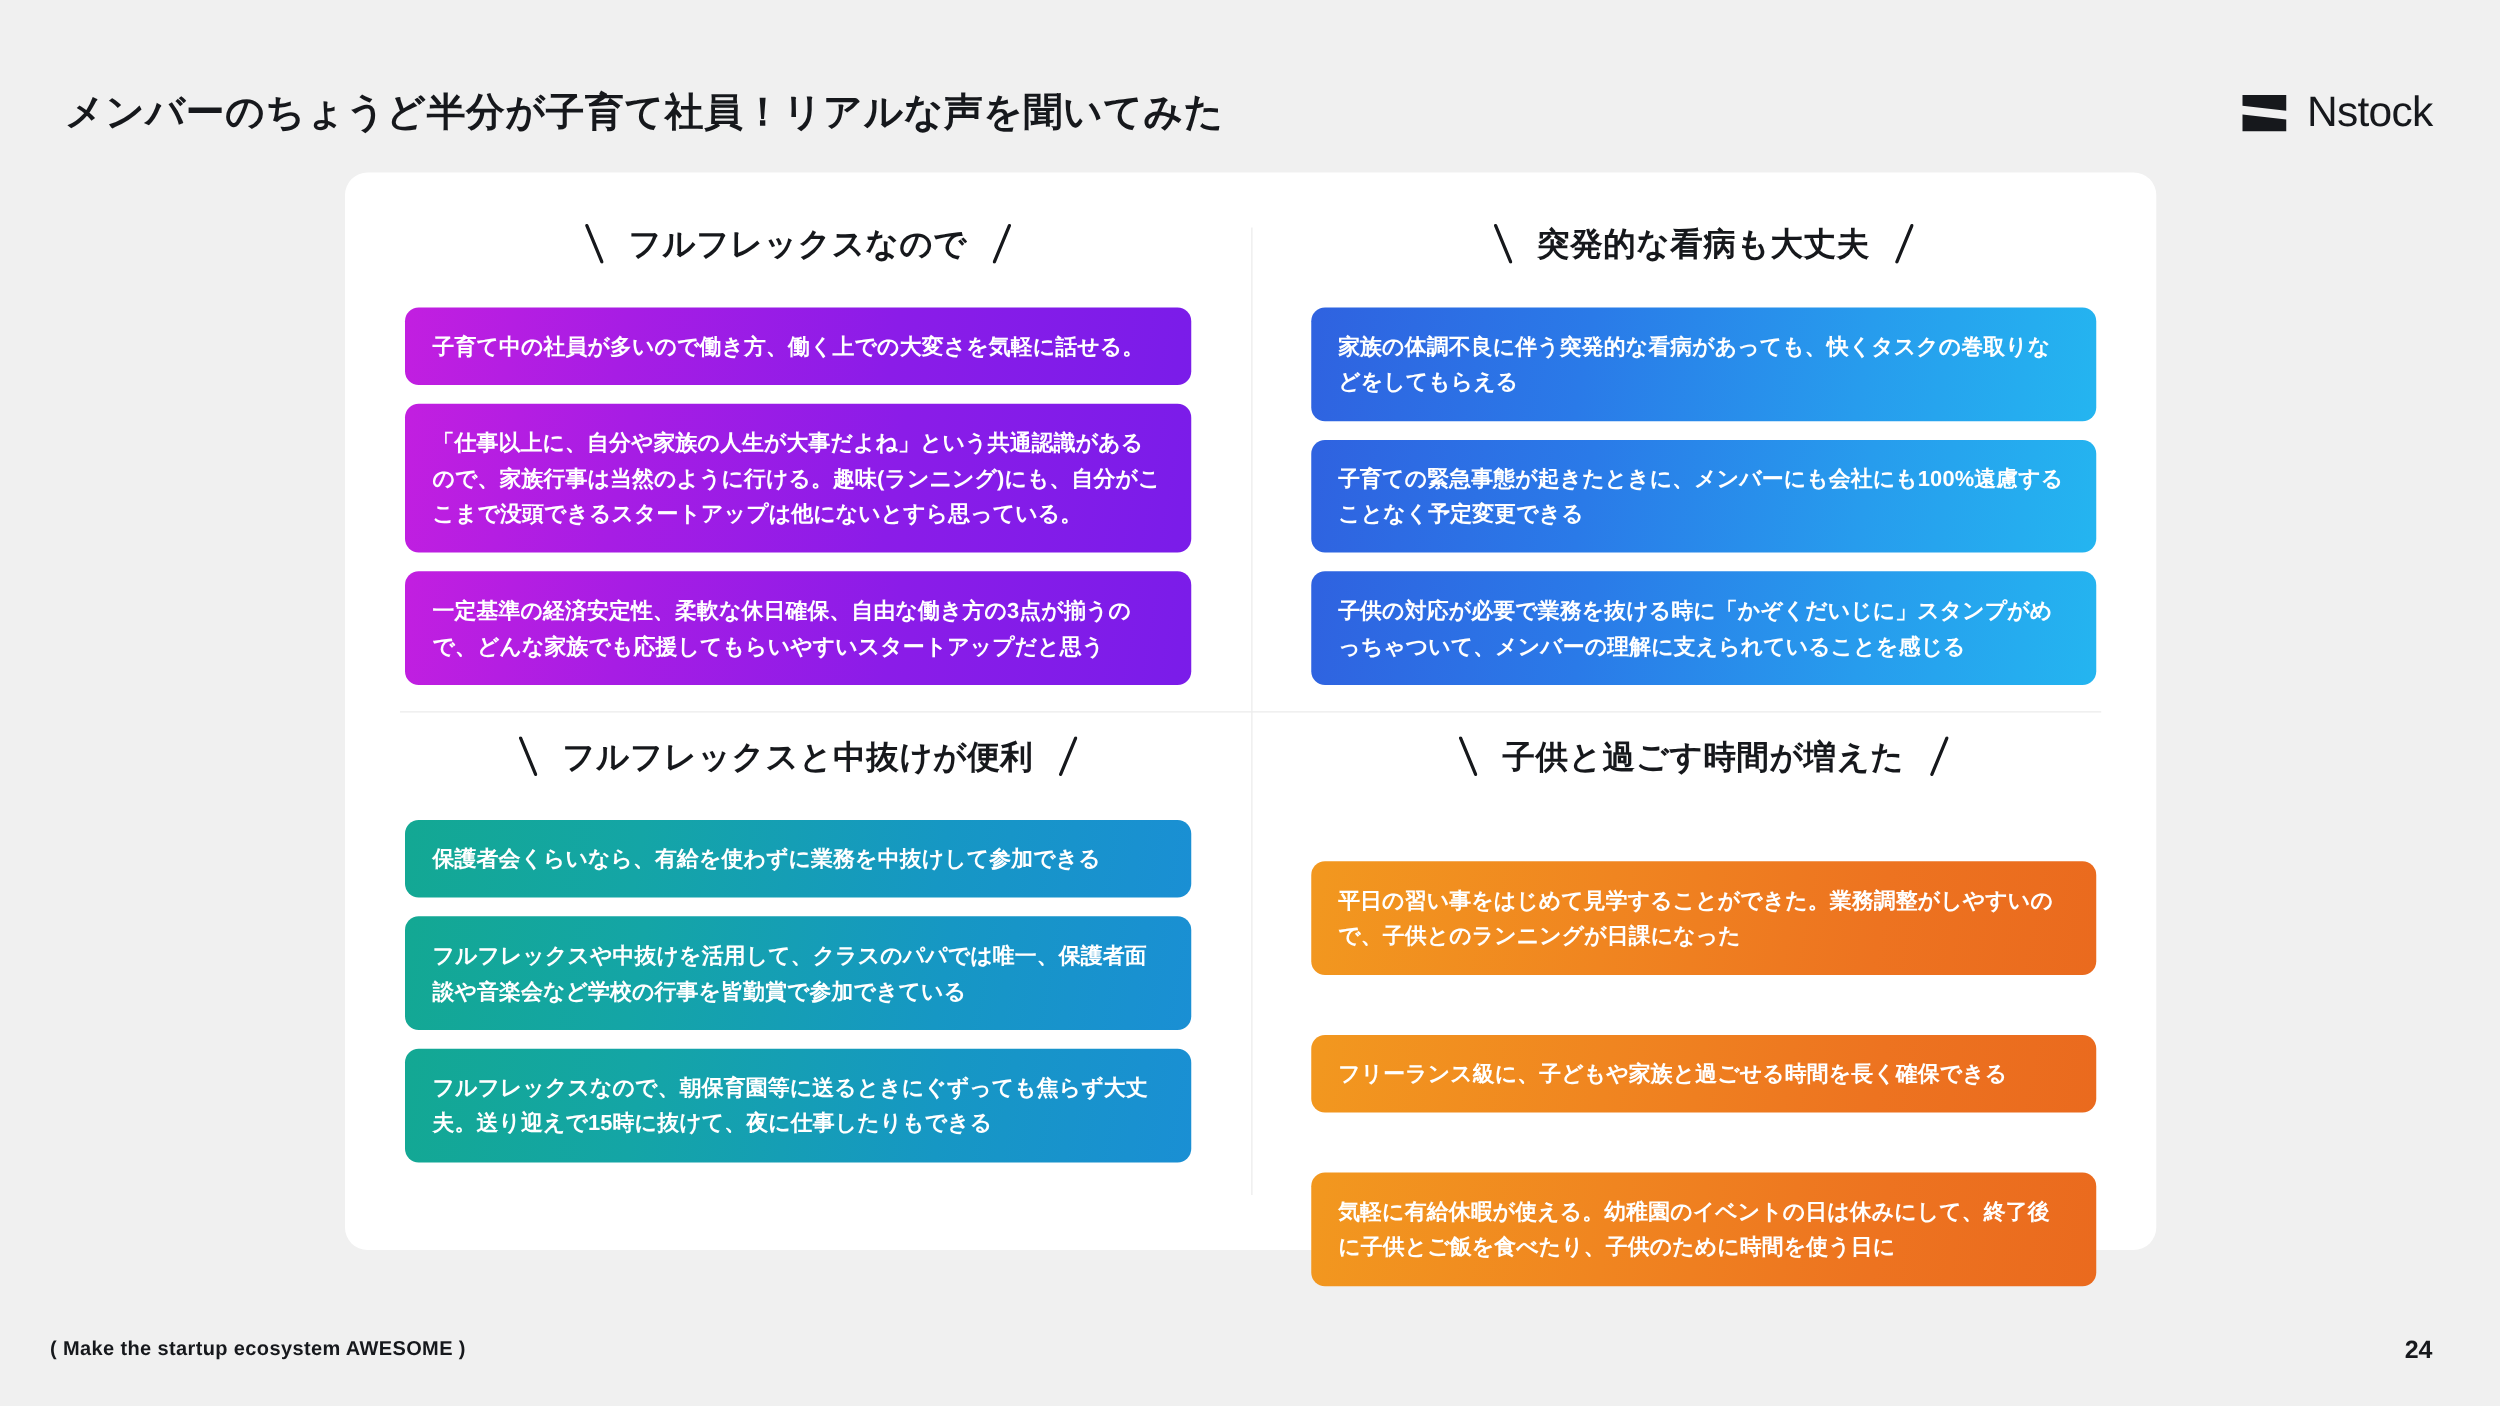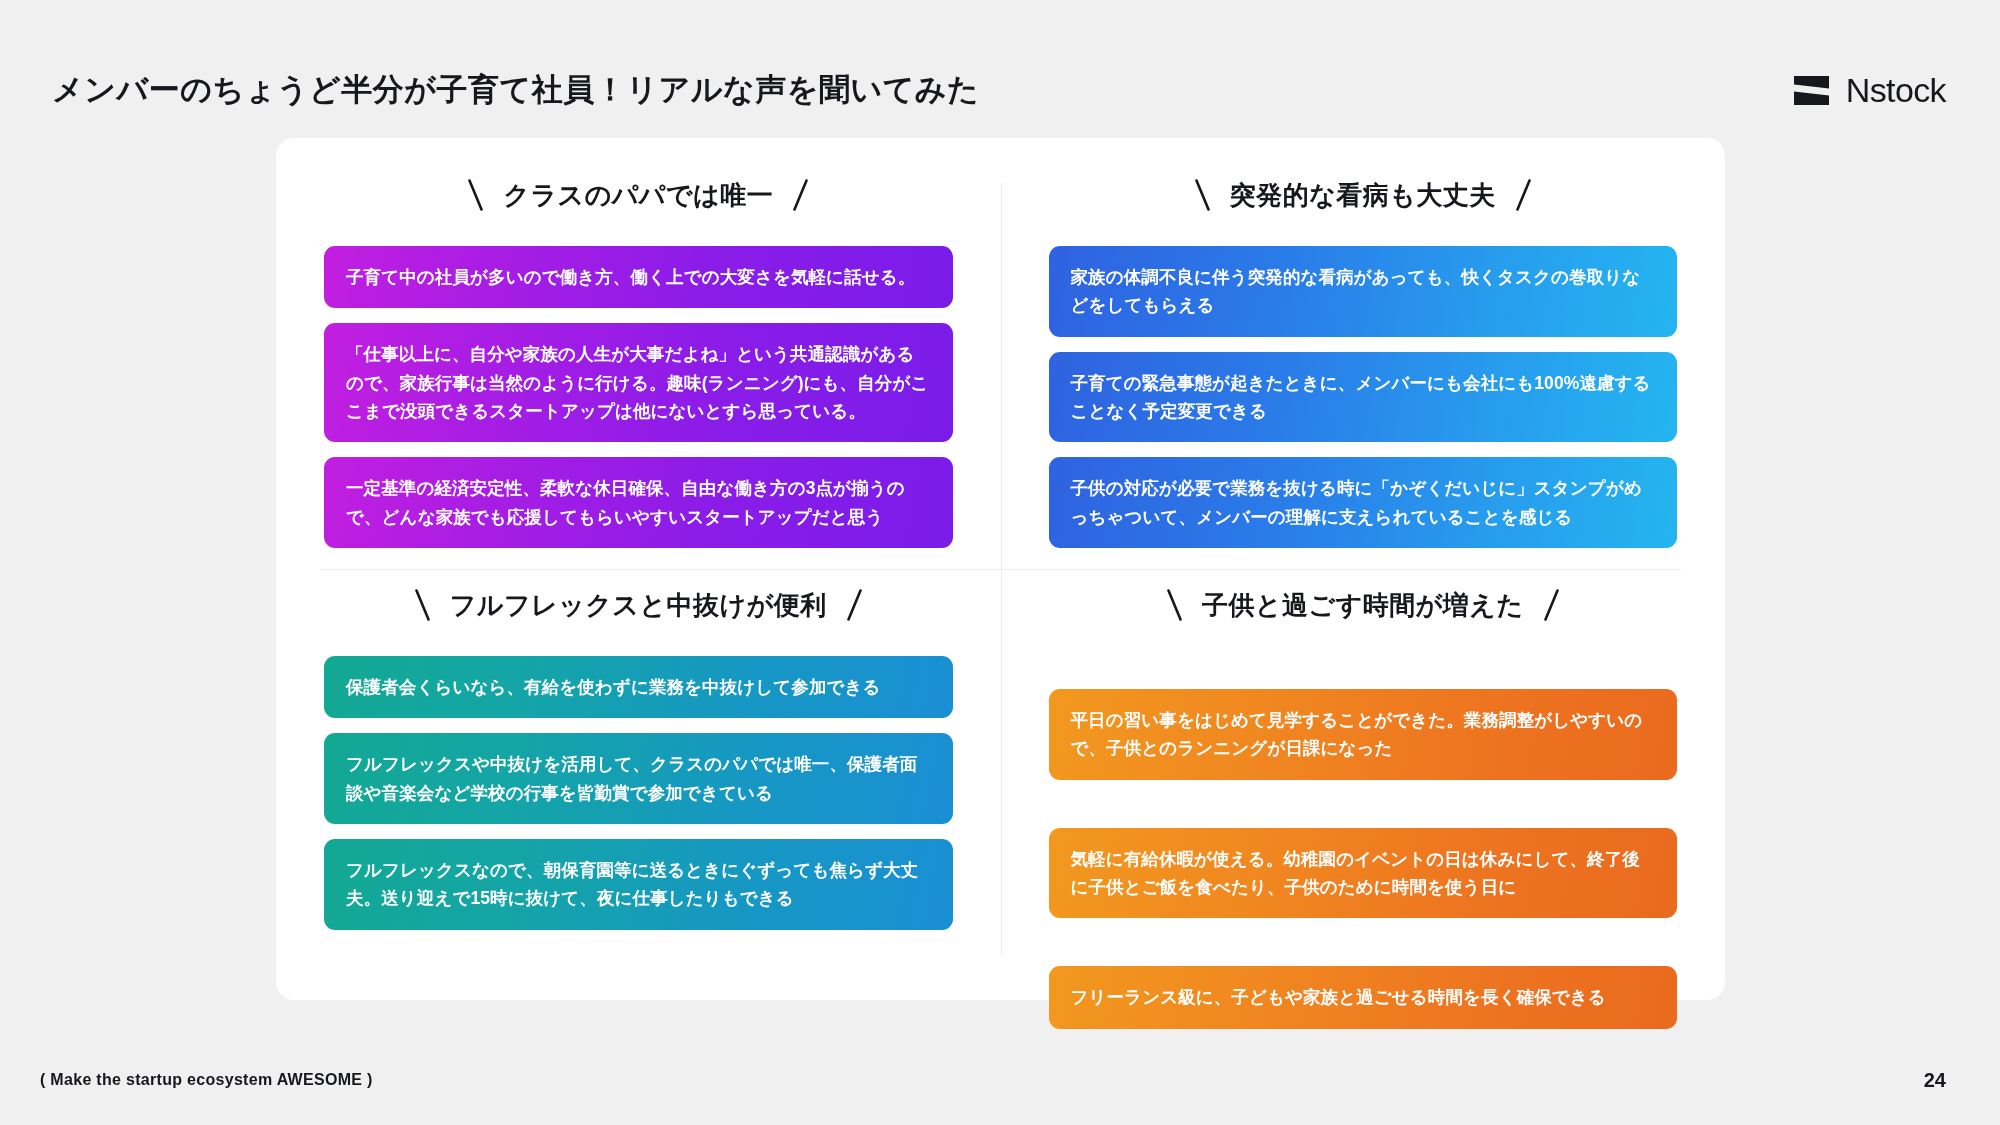--- a/index.html
+++ b/index.html
@@ -182,21 +182,21 @@
     <span class="divider-v"></span>
     <span class="divider-h"></span>
 
     <div class="quad">
       <div class="quad-head">
         <span class="slash">
           <svg width="15" height="32" viewBox="0 0 15 32">
               <line x1="1.5" y1="1.5" x2="13.5" y2="30.5" stroke="#16181c" stroke-width="2.6" stroke-linecap="round"></line>
             </svg>
         </span>
-        <span class="quad-head-text">クラスのパパでは唯一</span>
+        <span class="quad-head-text">フルフレックスなので</span>
         <span class="slash">
           <svg width="15" height="32" viewBox="0 0 15 32">
               <line x1="13.5" y1="1.5" x2="1.5" y2="30.5" stroke="#16181c" stroke-width="2.6" stroke-linecap="round"></line>
             </svg>
         </span>
       </div>
       <div class="bubbles">
         <div class="bubble purple">子育て中の社員が多いので働き方、働く上での大変さを気軽に話せる。</div>
         <div class="bubble purple">「仕事以上に、自分や家族の人生が大事だよね」という共通認識があるので、家族行事は当然のように行ける。趣味(ランニング)にも、自分がここまで没頭できるスタートアップは他にないとすら思っている。</div>
         <div class="bubble purple">一定基準の経済安定性、柔軟な休日確保、自由な働き方の3点が揃うので、どんな家族でも応援してもらいやすいスタートアップだと思う</div>
@@ -254,22 +254,22 @@
         </span>
         <span class="quad-head-text">子供と過ごす時間が増えた</span>
         <span class="slash">
           <svg width="15" height="32" viewBox="0 0 15 32">
               <line x1="13.5" y1="1.5" x2="1.5" y2="30.5" stroke="#16181c" stroke-width="2.6" stroke-linecap="round"></line>
             </svg>
         </span>
       </div>
       <div class="bubbles">
         <div class="bubble orange">平日の習い事をはじめて見学することができた。業務調整がしやすいので、子供とのランニングが日課になった</div>
+        <div class="bubble orange">フリーランス級に、子どもや家族と過ごせる時間を長く確保できる</div>
         <div class="bubble orange">気軽に有給休暇が使える。幼稚園のイベントの日は休みにして、終了後に子供とご飯を食べたり、子供のために時間を使う日に</div>
-        <div class="bubble orange">フリーランス級に、子どもや家族と過ごせる時間を長く確保できる</div>
       </div>
     </div>
   </div>
 
   <div class="footer">
     <div class="tagline">( Make the startup ecosystem AWESOME )</div>
     <div class="page-num">24</div>
   </div>
 
 </div>

